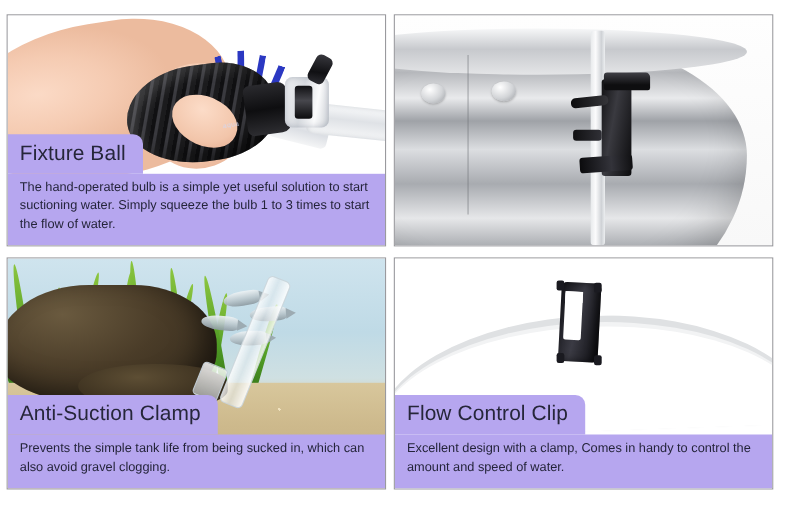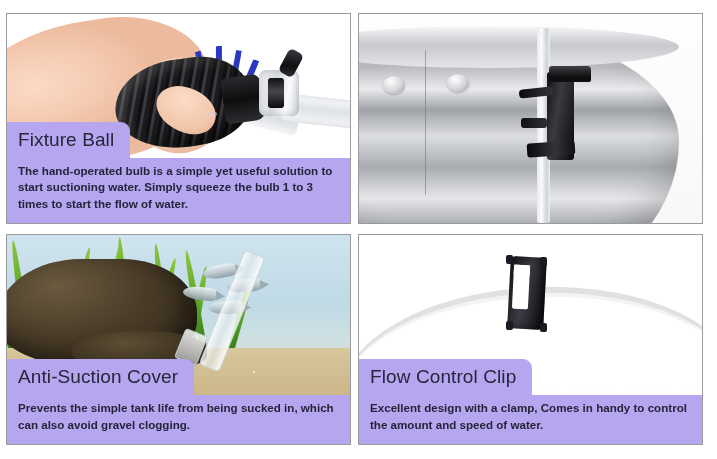--- a/index.html
+++ b/index.html
@@ -71,21 +71,21 @@
   }
   .body-band {
     background: #b6a6ef;
     color: #24243a;
     font-size: 11.6px;
     line-height: 1.45;
     padding: 5px 11px 10px 11px;
     min-height: 42px;
     box-sizing: border-box;
   }
-  .body-band p { margin: 0; font-weight: bold; }
+  .body-band p { margin: 0; }
 
   
   .p1 .photo { background: #ffffff; }
   .hand {
     position: absolute;
     left: -46px;
     top: 8px;
     width: 250px;
     height: 140px;
     background:
@@ -570,21 +570,21 @@
         <div class="rock"></div>
         <div class="rock2"></div>
         <div class="fish f1"></div>
         <div class="fish f2"></div>
         <div class="fish f3"></div>
         <div class="fish f4"></div>
         <div class="vac-tube"></div>
         <div class="vac-tip"></div>
       </div>
       <div class="caption">
-        <div class="title-band">Anti-Suction Cover</div>
+        <div class="title-band">Anti-Suction Clamp</div>
         <div class="body-band">
           <p>Prevents the simple tank life from being sucked in, which can also avoid gravel clogging.</p>
         </div>
       </div>
     </div>
 
     <div class="panel p4">
       <div class="photo">
         <div class="hose"></div>
         <div class="hose2"></div>

